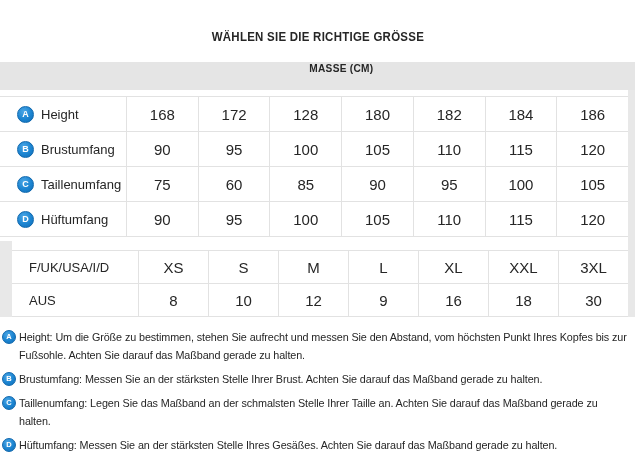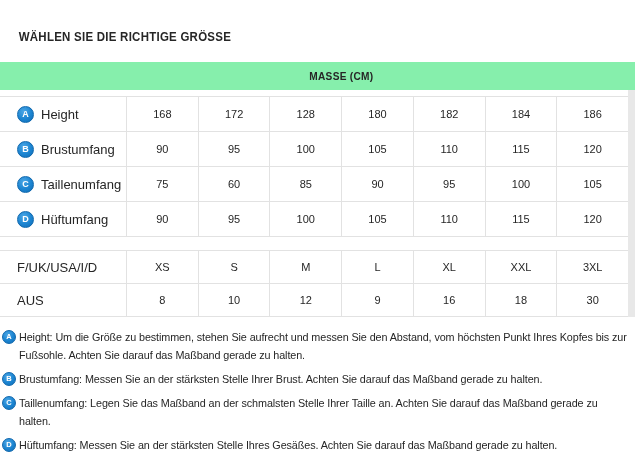--- a/index.html
+++ b/index.html
@@ -4,53 +4,53 @@
 <style>
   html,body { margin:0; padding:0; }
   body {
     width:635px; height:476px; background:#ffffff;
     font-family:"Liberation Sans", sans-serif;
     color:#262626; overflow:hidden;
   }
   .page { width:635px; }
 
   
-  .chart-title { padding-top:27px; height:14px; }
+  .chart-title { text-align:center; padding-top:27px; height:14px; }
   .chart-title span{
     display:inline-block; font-weight:bold; font-size:13.5px;
     letter-spacing:.3px; transform:scaleX(.85); color:#262626;
   }
 
   
-  .bar { background:#86efac; display:flex; align-items:center; justify-content:center;padding-left:48px; }
+  .bar { background:#e5e5e5; display:flex; justify-content:center;padding-left:48px; }
   .bar-masse  { height:28px; margin-top:21px; }
   .bar-groesse{ height:30px; }
   .bar span{
     display:inline-block; font-weight:bold; font-size:11.5px;
     letter-spacing:.3px; transform:scaleX(.88); color:#262626;
   }
 
   
   .gutter-wrap { background:#e8e8e8; padding-right:7px; }
   .white-block { background:#ffffff; }
   .wb-measure  { padding-top:6px; padding-bottom:4px; }
-  .wb-sizes    { padding-top:9px; }
+  .wb-sizes    { padding-top:9px;margin-left:12px; }
 
   
   .trow { display:flex; align-items:stretch; border-top:1px solid #e2e2e2; background:#fff; }
   .trow-m { height:34px; }
   .trow-s { height:32px; }
   .trow-last { border-bottom:1px solid #e2e2e2; }
   .cell-label{
     width:126px; box-sizing:border-box; padding-left:17px;
     display:flex; align-items:center; gap:7px; font-size:13px;
   }
   .cell{
     flex:1; display:flex; align-items:center; justify-content:center;
-    font-size:11px; border-left:1px solid #e2e2e2;
+    font-size:15px; border-left:1px solid #e2e2e2;
   }
 
   
   .badge{
     box-sizing:border-box; flex:0 0 auto;
     width:17px; height:17px; border-radius:50%;
     background:radial-gradient(circle at 38% 30%, #4aa6e5 0%, #1b84d1 55%, #0f6cb4 100%);
     border:1px solid #0f67ad;
     color:#fff; font-size:9px; font-weight:bold;
     display:flex; align-items:center; justify-content:center;

